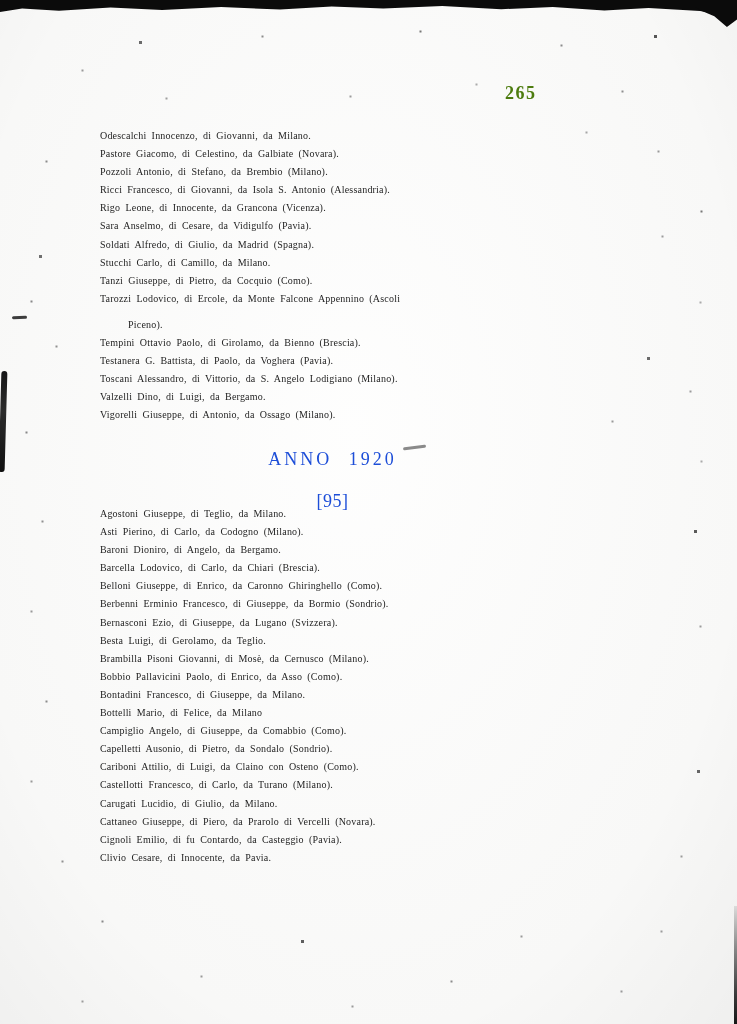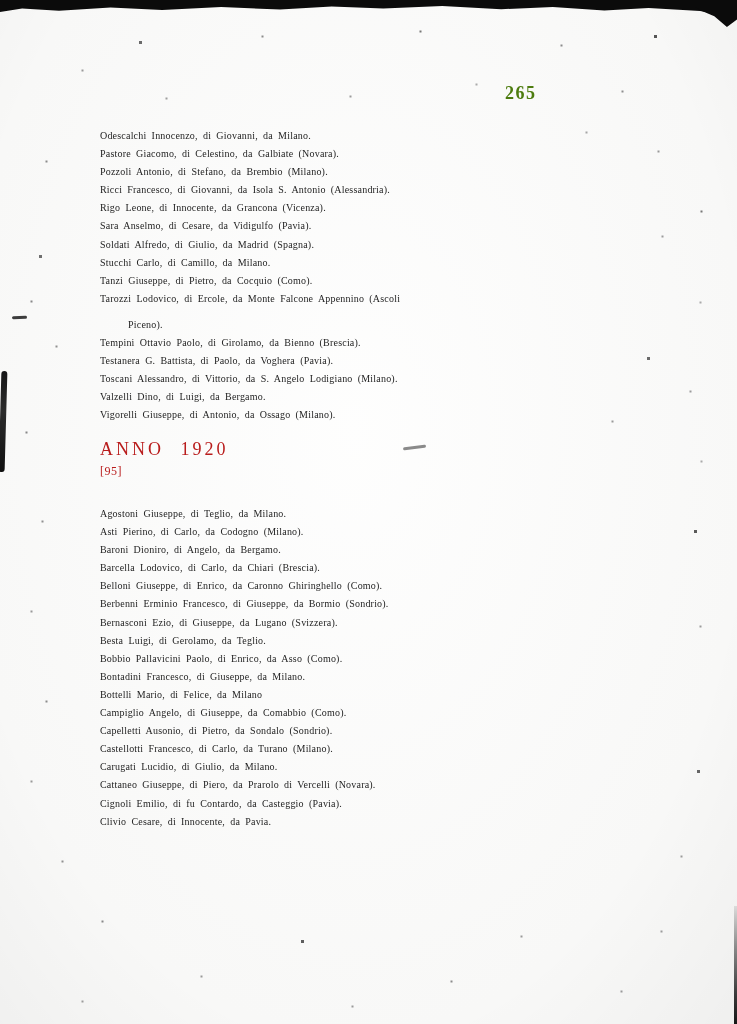--- a/index.html
+++ b/index.html
@@ -78,28 +78,28 @@
     position: absolute; left: 100px; width: 470px;
     font-size: 10px; line-height: 18.1px;
     letter-spacing: 0.2px; word-spacing: 2.5px;
     white-space: nowrap;
   }
   .list-top { top: 127px; }
   .list-1920 { top: 505px; }
   .entry { color: var(--ink); }
   .entry.indent { padding-left: 28px; margin-top: 8px; }
   .heading {
-    position: absolute; left: 100px; top: 439px; width: 465px;
-    text-align: left; color: #b91c1c;
+    position: absolute; left: 100px; top: 449px; width: 465px;
+    text-align: center; color: #1d4ed8;
   }
   .heading-title {
     font-size: 18px; letter-spacing: 3px; word-spacing: 9px; font-weight: 400;
   }
   .heading-count {
-    margin-top: 4px; font-size: 12px; letter-spacing: 0.5px;
+    margin-top: 21px; font-size: 18px; letter-spacing: 0.5px;
   }
 </style>
 </head>
 <body>
 
 <div class="page">
 
   <div class="top-band"></div>
   <div class="top-right-blob"></div>
   <div class="left-streak"></div>
@@ -136,25 +136,27 @@
 
   <div class="list list-1920">
       <div class="entry">Agostoni Giuseppe, di Teglio, da Milano.</div>
       <div class="entry">Asti Pierino, di Carlo, da Codogno (Milano).</div>
       <div class="entry">Baroni Dioniro, di Angelo, da Bergamo.</div>
       <div class="entry">Barcella Lodovico, di Carlo, da Chiari (Brescia).</div>
       <div class="entry">Belloni Giuseppe, di Enrico, da Caronno Ghiringhello (Como).</div>
       <div class="entry">Berbenni Erminio Francesco, di Giuseppe, da Bormio (Sondrio).</div>
       <div class="entry">Bernasconi Ezio, di Giuseppe, da Lugano (Svizzera).</div>
       <div class="entry">Besta Luigi, di Gerolamo, da Teglio.</div>
+      <div class="entry">Brambilla Pisoni Giovanni, di Mosè, da Cernusco (Milano).</div>
       <div class="entry">Bobbio Pallavicini Paolo, di Enrico, da Asso (Como).</div>
       <div class="entry">Bontadini Francesco, di Giuseppe, da Milano.</div>
       <div class="entry">Bottelli Mario, di Felice, da Milano</div>
       <div class="entry">Campiglio Angelo, di Giuseppe, da Comabbio (Como).</div>
       <div class="entry">Capelletti Ausonio, di Pietro, da Sondalo (Sondrio).</div>
+      <div class="entry">Cariboni Attilio, di Luigi, da Claino con Osteno (Como).</div>
       <div class="entry">Castellotti Francesco, di Carlo, da Turano (Milano).</div>
       <div class="entry">Carugati Lucidio, di Giulio, da Milano.</div>
       <div class="entry">Cattaneo Giuseppe, di Piero, da Prarolo di Vercelli (Novara).</div>
       <div class="entry">Cignoli Emilio, di fu Contardo, da Casteggio (Pavia).</div>
       <div class="entry">Clivio Cesare, di Innocente, da Pavia.</div>
     </div>
 
 </div>
 
 </body></html>

